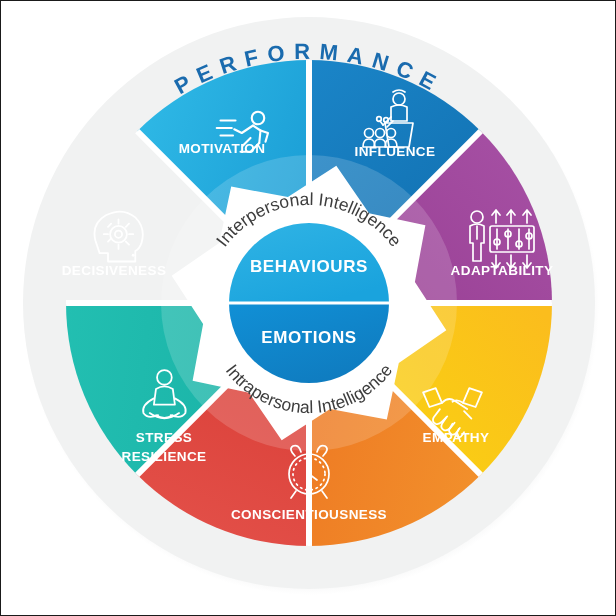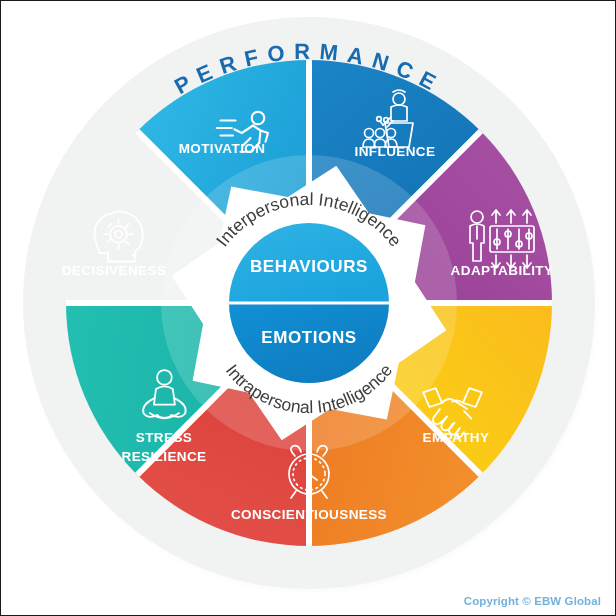--- a/index.html
+++ b/index.html
@@ -336,15 +336,14 @@
                      M 37 31 L 40 34 M 20 17 L 23 14"></path>
             <circle cx="44" cy="44" r="1.4" class="icon-fill" stroke="none"></circle>
           </g>
         </g>
         <text class="seg-label" x="113" y="270">DECISIVENESS</text>
       </g>
 
     </svg>
   </div>
 
-  <div class="copyright">Copyright © EBW Global</div>
 
 </div>
 
 </body></html>

